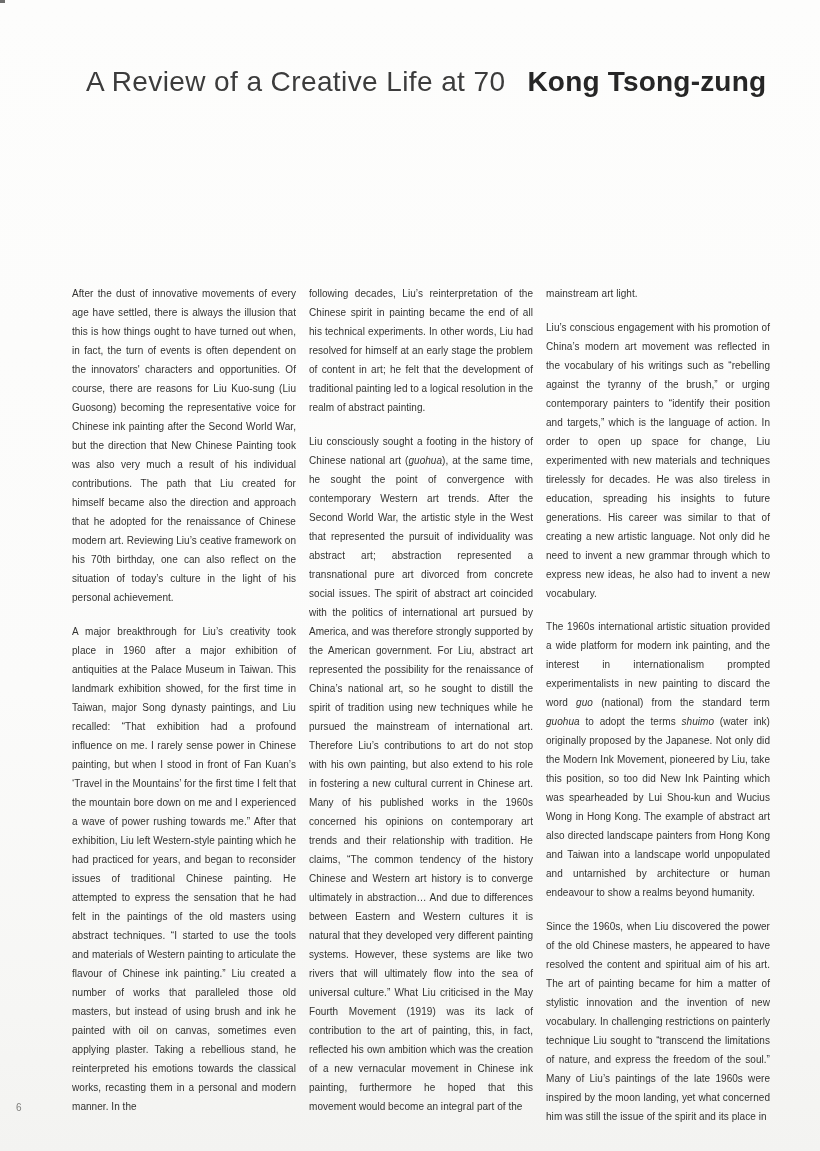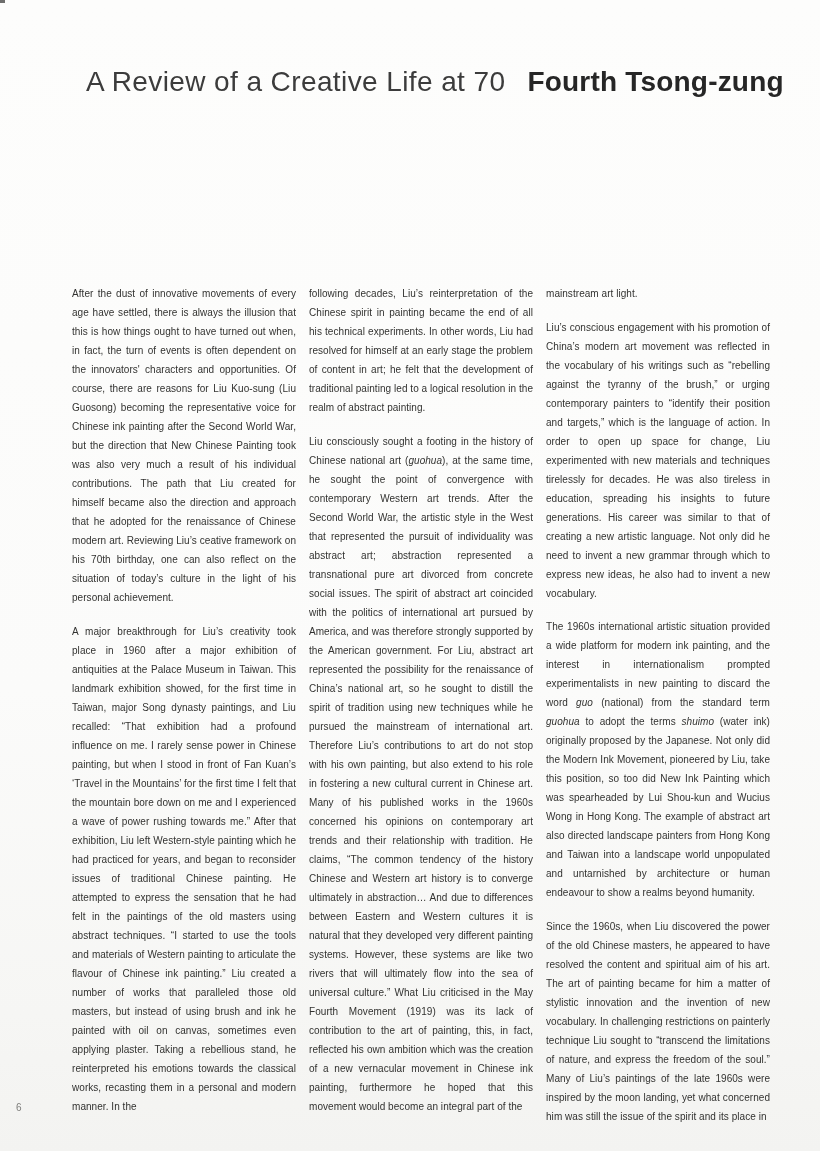--- a/index.html
+++ b/index.html
@@ -84,21 +84,21 @@
   }
 </style>
 </head>
 <body>
 
 <div class="page">
   <div class="corner-speck"></div>
 
   <header class="header">
     <h1 class="title">A Review of a Creative Life at 70</h1>
-    <span class="author">Fourth Tsong-zung</span>
+    <span class="author">Kong Tsong-zung</span>
   </header>
 
   <main class="columns">
     <section class="col">
         <p class="paragraph"><span>After the dust of innovative movements of every age have settled, there is always the illusion that this is how things ought to have turned out when, in fact, the turn of events is often dependent on the innovators' characters and opportunities. Of course, there are reasons for Liu Kuo-sung (Liu Guosong) becoming the representative voice for Chinese ink painting after the Second World War, but the direction that New Chinese Painting took was also very much a result of his individual contributions. The path that Liu created for himself became also the direction and approach that he adopted for the renaissance of Chinese modern art. Reviewing Liu’s ceative framework on his 70th birthday, one can also reflect on the situation of today’s culture in the light of his personal achievement.</span></p>
         <p class="paragraph"><span>A major breakthrough for Liu’s creativity took place in 1960 after a major exhibition of antiquities at the Palace Museum in Taiwan. This landmark exhibition showed, for the first time in Taiwan, major Song dynasty paintings, and Liu recalled: “That exhibition had a profound influence on me. I rarely sense power in Chinese painting, but when I stood in front of Fan Kuan’s ‘Travel in the Mountains’ for the first time I felt that the mountain bore down on me and I experienced a wave of power rushing towards me.” After that exhibition, Liu left Western-style painting which he had practiced for years, and began to reconsider issues of traditional Chinese painting. He attempted to express the sensation that he had felt in the paintings of the old masters using abstract techniques. “I started to use the tools and materials of Western painting to articulate the flavour of Chinese ink painting.” Liu created a number of works that paralleled those old masters, but instead of using brush and ink he painted with oil on canvas, sometimes even applying plaster. Taking a rebellious stand, he reinterpreted his emotions towards the classical works, recasting them in a personal and modern manner. In the</span></p>
       </section>
     <section class="col">
         <p class="paragraph"><span>following decades, Liu’s reinterpretation of the Chinese spirit in painting became the end of all his technical experiments. In other words, Liu had resolved for himself at an early stage the problem of content in art; he felt that the development of traditional painting led to a logical resolution in the realm of abstract painting.</span></p>
         <p class="paragraph"><span>Liu consciously sought a footing in the history of Chinese national art (</span><em>guohua</em><span>), at the same time, he sought the point of convergence with contemporary Western art trends. After the Second World War, the artistic style in the West that represented the pursuit of individuality was abstract art; abstraction represented a transnational pure art divorced from concrete social issues. The spirit of abstract art coincided with the politics of international art pursued by America, and was therefore strongly supported by the American government. For Liu, abstract art represented the possibility for the renaissance of China’s national art, so he sought to distill the spirit of tradition using new techniques while he pursued the mainstream of international art. Therefore Liu’s contributions to art do not stop with his own painting, but also extend to his role in fostering a new cultural current in Chinese art. Many of his published works in the 1960s concerned his opinions on contemporary art trends and their relationship with tradition. He claims, “The common tendency of the history Chinese and Western art history is to converge ultimately in abstraction… And due to differences between Eastern and Western cultures it is natural that they developed very different painting systems. However, these systems are like two rivers that will ultimately flow into the sea of universal culture.” What Liu criticised in the May Fourth Movement (1919) was its lack of contribution to the art of painting, this, in fact, reflected his own ambition which was the creation of a new vernacular movement in Chinese ink painting, furthermore he hoped that this movement would become an integral part of the</span></p>

